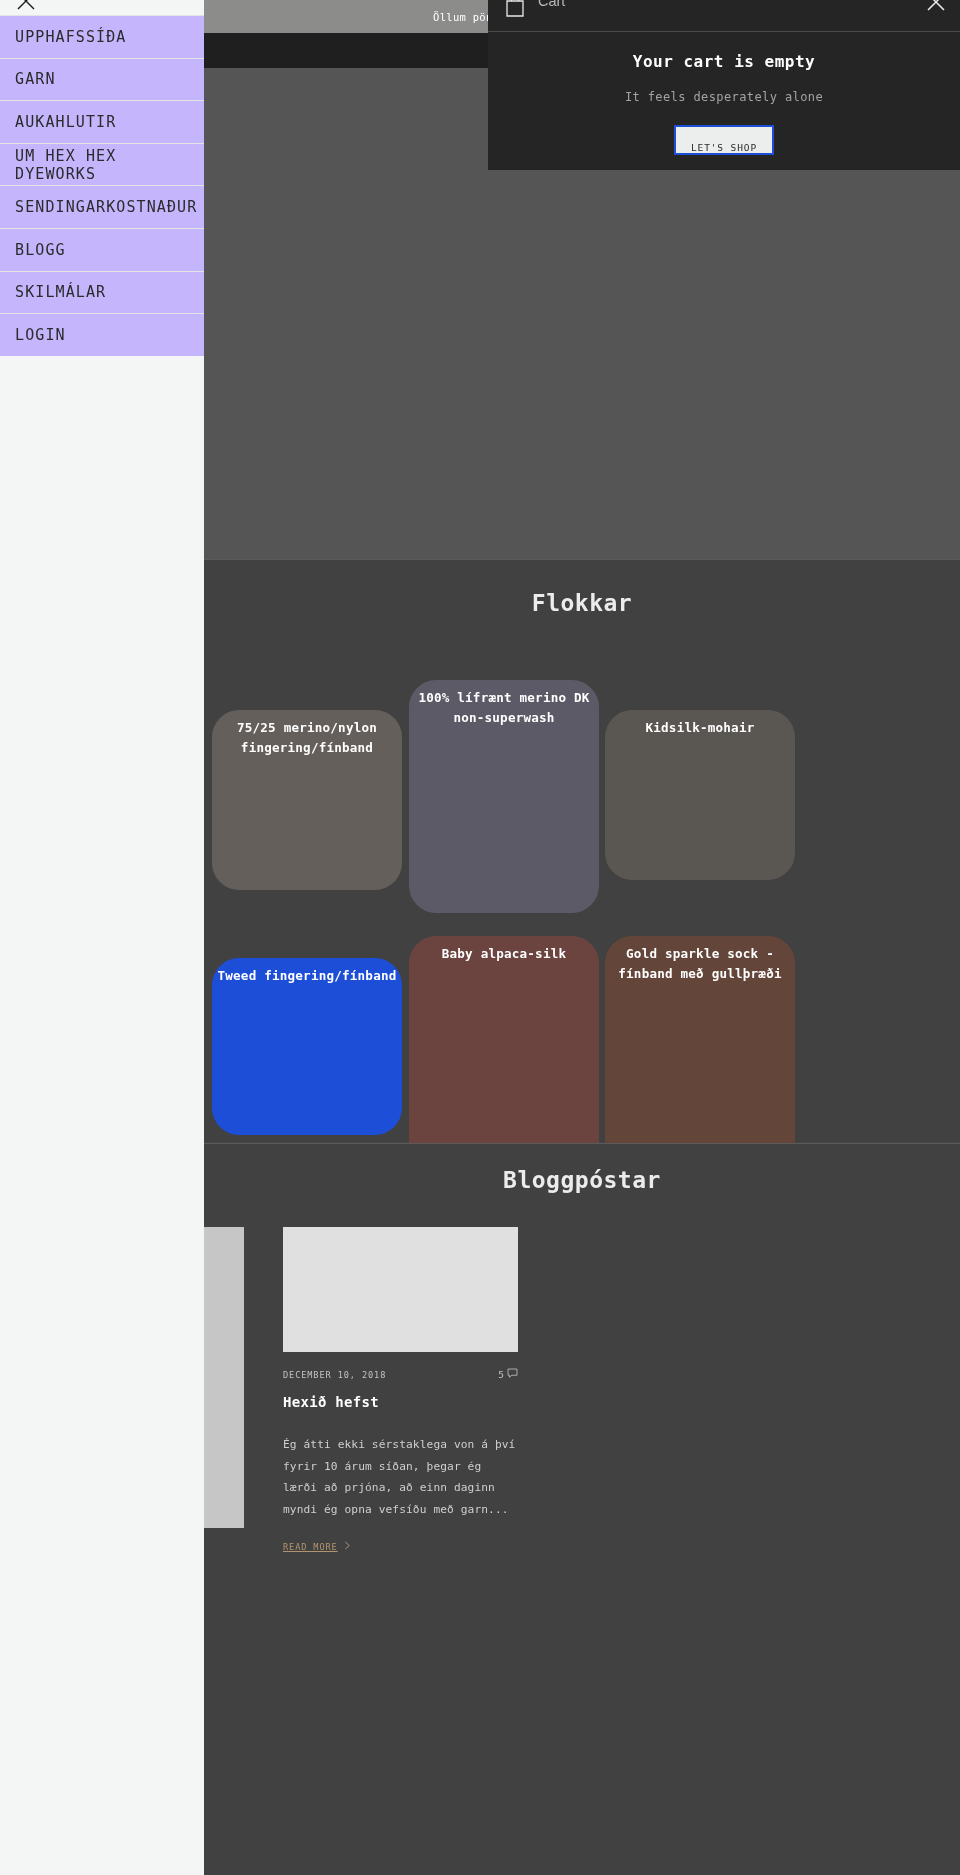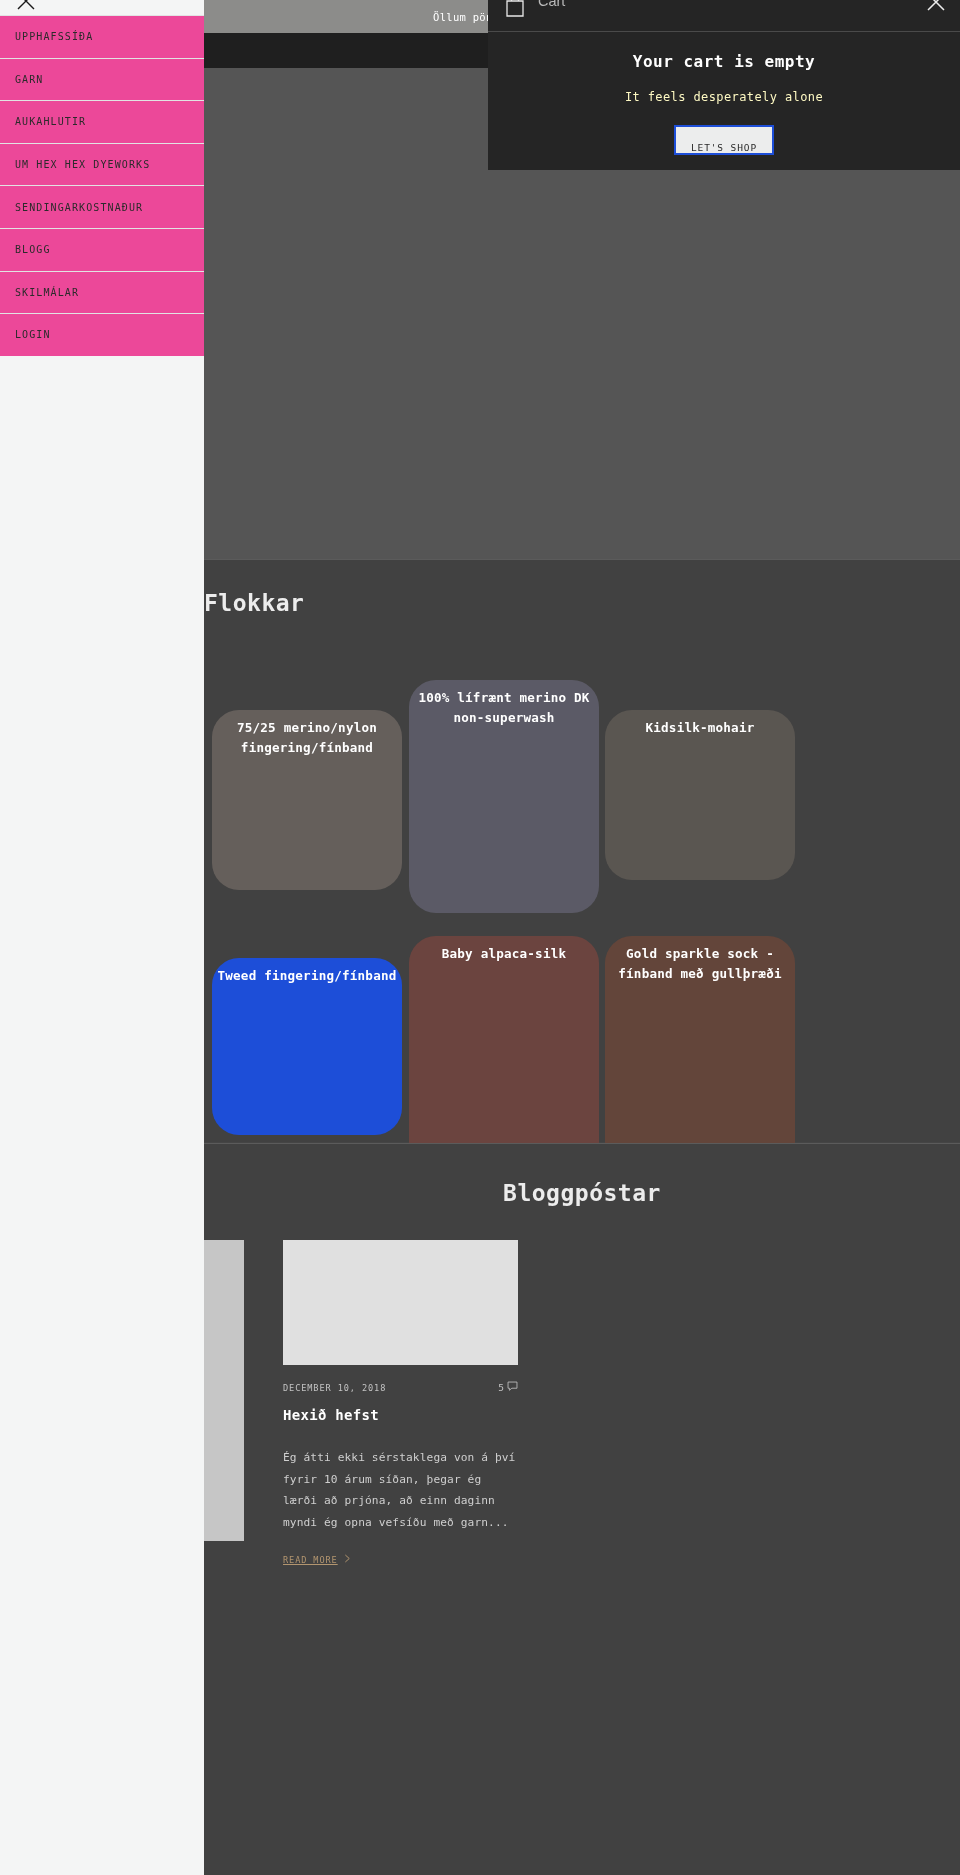--- a/index.html
+++ b/index.html
@@ -31,23 +31,23 @@
     position: absolute; left: 15px; top: -10px;
     width: 22px; height: 22px;
   }
   .close-x svg { display: block; }
   .menu-item {
     height: 42.6px;
     display: flex; align-items: center;
     padding-left: 15px;
     border-bottom: 1px solid #e2e3e3;
     color: #2b2b2b;
-    font-size: 10px;
+    font-size: 15px;
     letter-spacing: 1.1px;
-    background: #ec4899;
+    background: #c4b5fd;
   }
   .menu-item:first-of-type { background: #f1f2f2; }
   #sidebar-tail {
     position: absolute; left: 0; top: 356px;
     width: 204px; bottom: 0;
     background: #f4f5f5;
   }
 
   
   #main {
@@ -126,21 +126,21 @@
     text-align: center;
   }
   #cart-empty-title {
     color: #ffffff;
     font-size: 16px;
     font-weight: bold;
     letter-spacing: 0.5px;
   }
   #cart-empty-sub {
     margin-top: 19px;
-    color: #fef9c3;
+    color: #a3a3a3;
     font-size: 12px;
     letter-spacing: 0.4px;
   }
   #cart-shop-btn {
     margin: 21px auto 0;
     width: 100px; height: 30px;
     background: #eceded;
     border: 2px solid #1d4ed8;
     color: #2b2b2b;
     font-size: 9.5px;
@@ -149,20 +149,21 @@
     cursor: pointer;
   }
 
   
   #cats {
     position: absolute; left: 0; top: 560px;
     width: 756px; height: 582px;
     background: #414141;
   }
   #cats-title {
+    text-align: center;
     color: #ececec;
     font-size: 23px;
     font-weight: bold;
     letter-spacing: 0.5px;
     padding-top: 30px;
   }
   .cat-grid {
     position: relative;
     margin-top: 22px;
     height: 500px;
@@ -195,21 +196,21 @@
     width: 756px; bottom: 0;
     background: #414141;
     border-top: 1px solid #5b5b5b;
   }
   #blog-title {
     text-align: center;
     color: #ececec;
     font-size: 23px;
     font-weight: bold;
     letter-spacing: 0.5px;
-    padding-top: 36px;
+    padding-top: 23px;
   }
   #blog-row {
     position: relative;
     margin-top: 34px;
     height: 500px;
   }
   #blog-prev-peek {
     position: absolute; left: -8px; top: 0;
     width: 48px; height: 301px;
     background: #c6c6c6;

